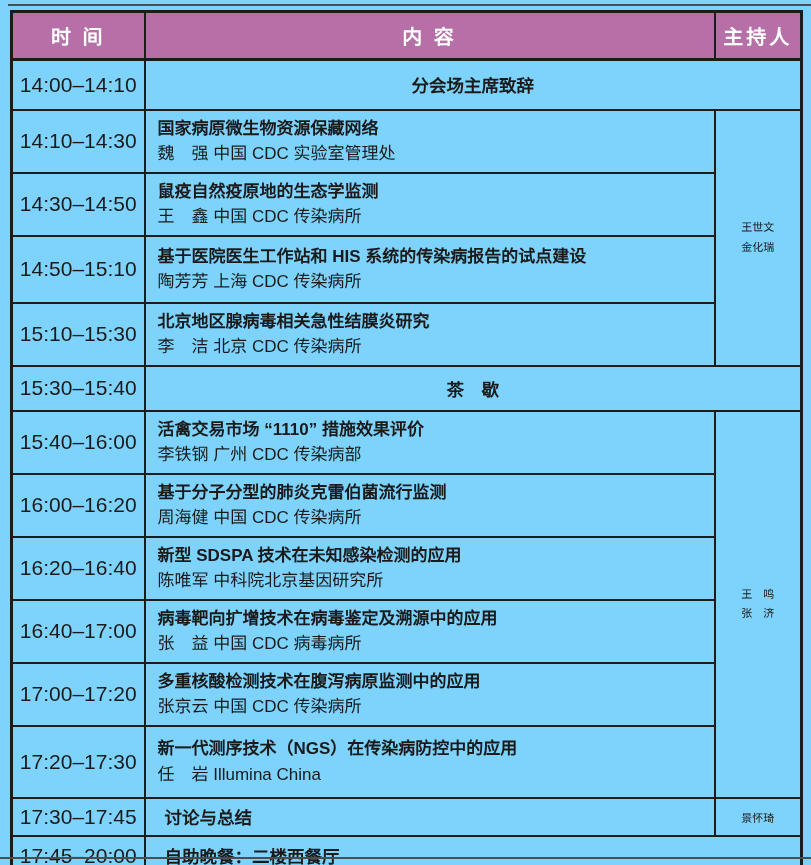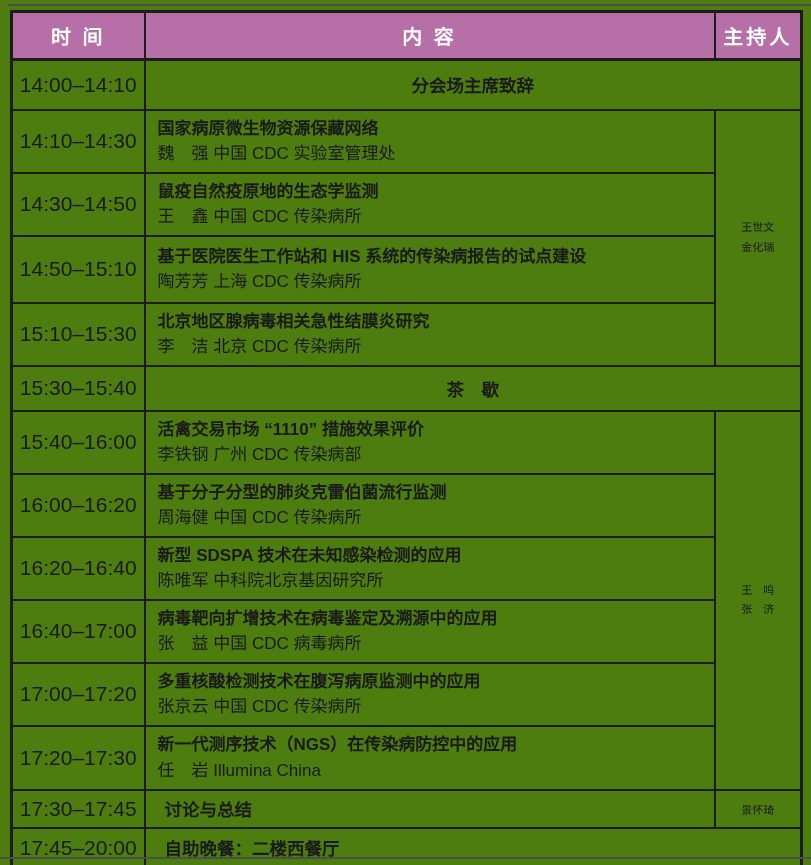--- a/index.html
+++ b/index.html
@@ -1,20 +1,20 @@
 <!DOCTYPE html>
 <html lang="zh-CN"><head>
 <meta charset="utf-8">
 <style>
   html, body { margin: 0; padding: 0; background: #ffffff; }
   .page {
     position: relative;
     width: 811px;
     height: 865px;
-    background: #4d7c0f;
+    background: #7dd3fc;
     font-family: "Liberation Sans", "DejaVu Sans", sans-serif;
     color: #1a1a1a;
     overflow: hidden;
   }
   .rule { position: absolute; height: 2px; background: #4d4d4d; }
   .rule-top { left: 8px; right: 0; top: 4px; }
   .rule-bottom { left: 0; right: 0; top: 857px; }
 
   table.program {
     position: absolute;
@@ -74,21 +74,21 @@
 
   tr.rh48 { height: 48px; }
   tr.rh50 { height: 50px; }
   tr.rh60 { height: 60px; }
   tr.rh67 { height: 67px; }
   tr.rh63 { height: 63px; }
   tr.rh45 { height: 45px; }
   tr.rh62 { height: 62px; }
   tr.rh61 { height: 61px; margin-top: 48px; }
   tr.rh59 { height: 59px; }
-  tr.rh64 { height: 64px; }
+  tr.rh64 { height: 72px; }
   tr.rh38 { height: 38px; }
   tr.rh41 { height: 41px; }
 </style>
 </head>
 <body>
 
 <div class="page">
   <div class="rule rule-top"></div>
 
   <table class="program">

